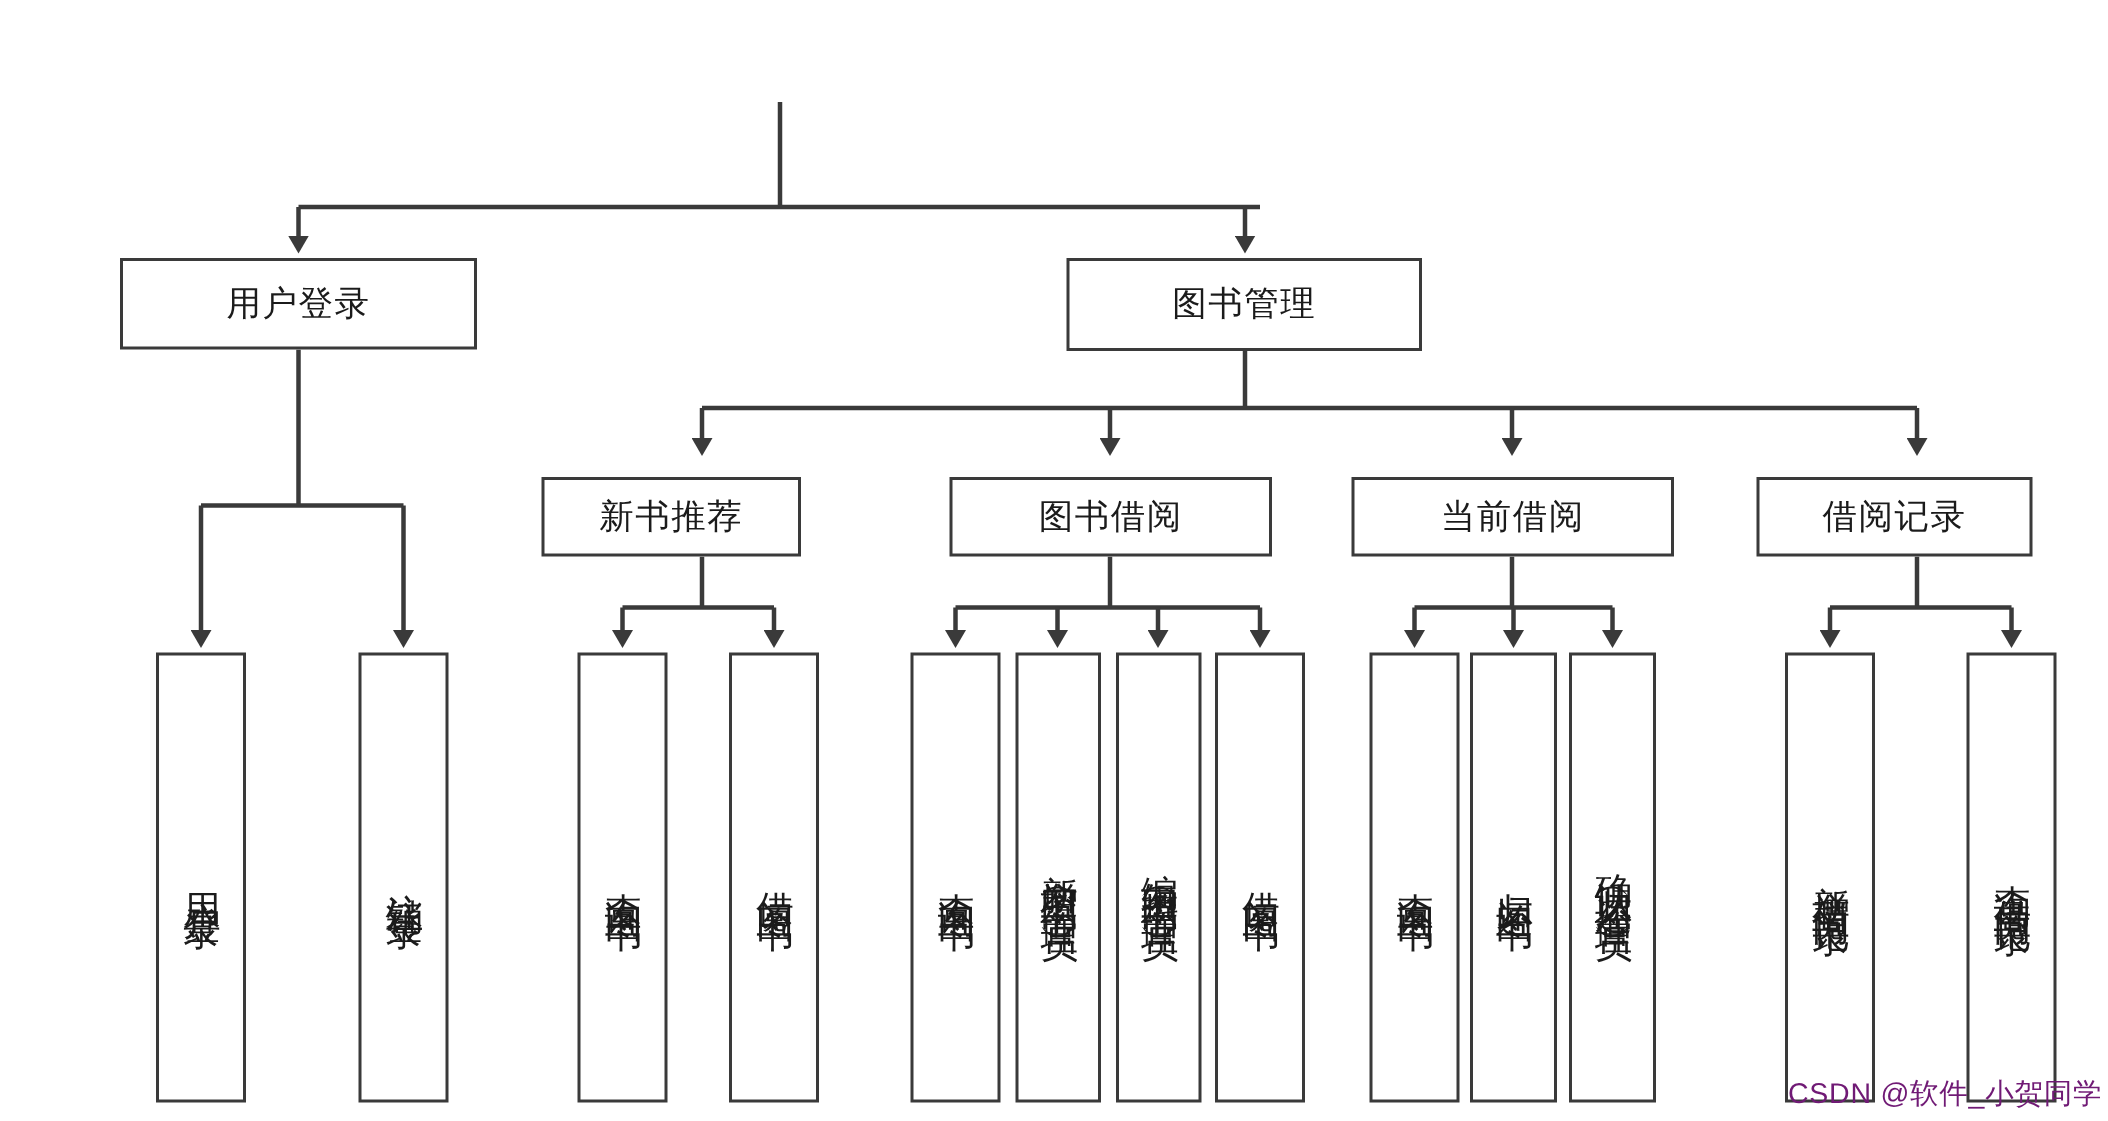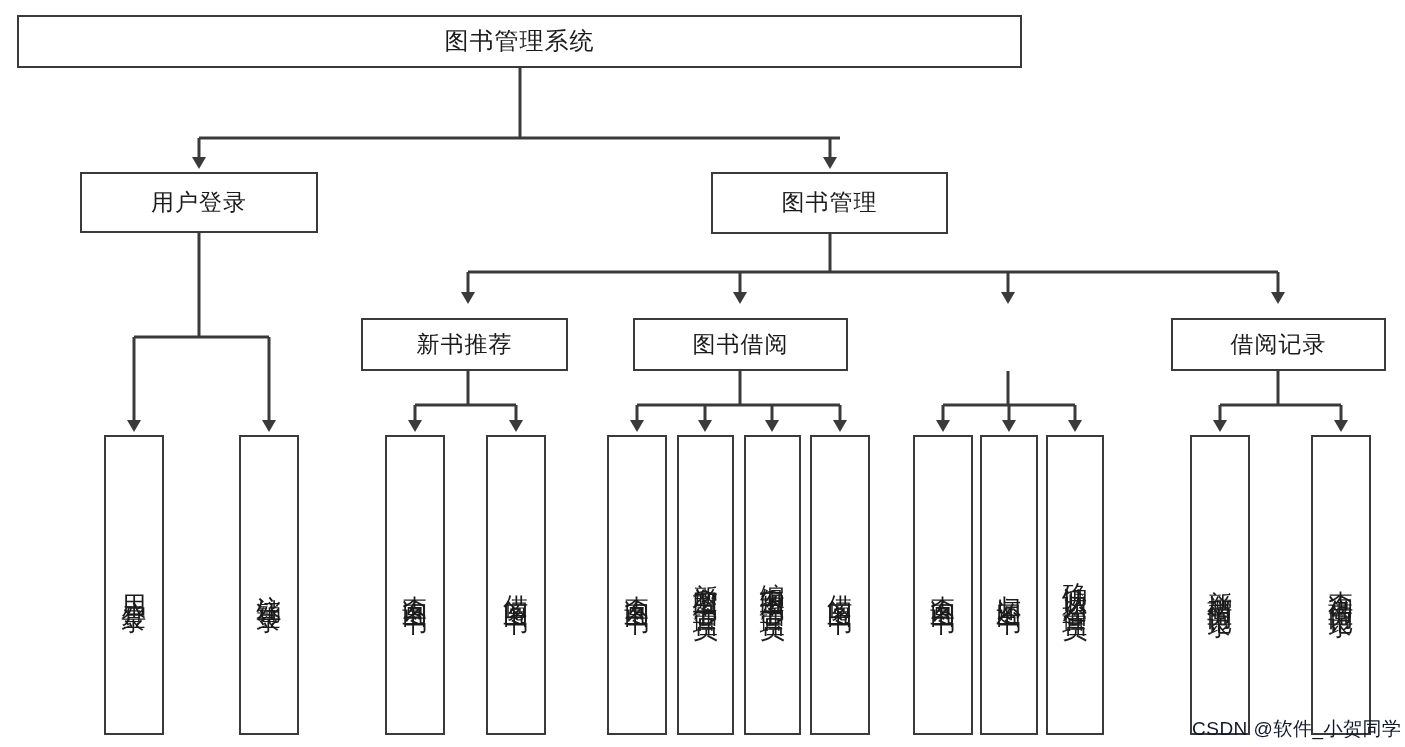--- a/index.html
+++ b/index.html
@@ -52,21 +52,21 @@
     line-height: 1.05;
     padding: 6px 0;
     white-space: nowrap;
   }
   .node.v .vtext {
     writing-mode: vertical-rl;
     text-orientation: upright;
   }
   .watermark {
     position: absolute;
-    color: #0f172a;
+    color: #701a75;
     font-size: 19px;
     white-space: nowrap;
     z-index: 5;
     letter-spacing: 0.5px;
   }
 </style>
 </head>
 <body>
 
 <div id="canvas">
@@ -114,38 +114,38 @@
       <path d="M1009,405 L1009,421" marker-end="url(#arrow)"></path>
       <path d="M1075,405 L1075,421" marker-end="url(#arrow)"></path>
 
       <path d="M1278,371 L1278,405"></path>
       <path d="M1220,405 L1341,405"></path>
       <path d="M1220,405 L1220,421" marker-end="url(#arrow)"></path>
       <path d="M1341,405 L1341,421" marker-end="url(#arrow)"></path>
     </g>
   </svg>
 
-  <div class="node h title" style="left:17px; top:15px; width:1005px; height:53px;">
-    <span>图书管理系统</span>
-  </div>
 
   <div class="node h" style="left:80px; top:172px; width:238px; height:61px;">
     <span>用户登录</span>
   </div>
   <div class="node h" style="left:711px; top:172px; width:237px; height:62px;">
     <span>图书管理</span>
   </div>
 
-  <div class="node h" style="left:361px; top:318px; width:207px; height:53px;">
+  <div class="node h" style="left:361px; top:318px; width:173px; height:53px;">
     <span>新书推荐</span>
   </div>
   <div class="node h" style="left:633px; top:318px; width:215px; height:53px;align-items:center;">
     <span>图书借阅</span>
   </div>
-  <div class="node h" style="left:1171px; top:318px; width:215px; height:53px;">
+  <div class="node h" style="left:901px; top:318px; width:215px; height:53px;">
+    <span>当前借阅</span>
+  </div>
+  <div class="node h" style="left:1171px; top:318px; width:184px; height:53px;">
     <span>借阅记录</span>
   </div>
 
   <div class="node v" style="left:104px; top:435px; width:60px; height:300px;">
     <span class="vtext">用户登录</span>
   </div>
   <div class="node v" style="left:239px; top:435px; width:60px; height:300px;">
     <span class="vtext">注销登录</span>
   </div>
 

